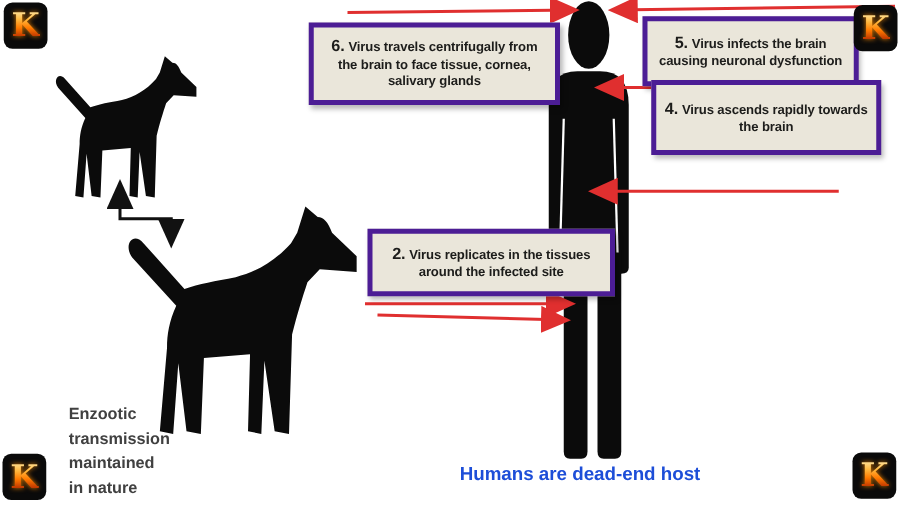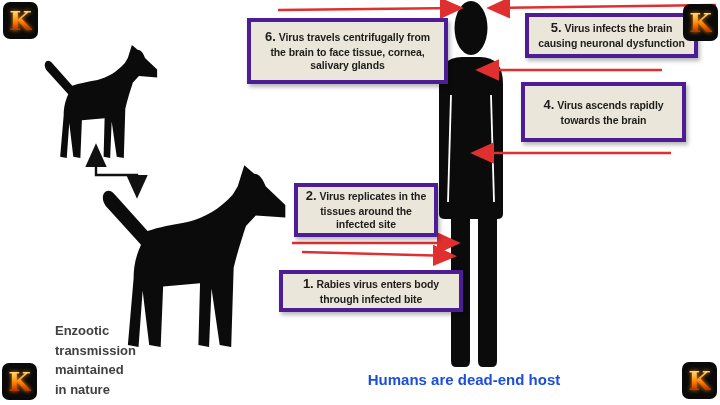--- a/index.html
+++ b/index.html
@@ -13,24 +13,24 @@
     background:#eae6da;border:4px solid #4c1d95;
     box-shadow:2px 3px 4px rgba(0,0,0,.28);
     display:flex;align-items:center;justify-content:center;
     padding:16px 6px;
     margin-left:11px;
   }
   .box .wrap{width:100%;text-align:center;font-weight:bold;color:#1d1d1b;
     font-size:10.5px;line-height:1.28;letter-spacing:-0.1px;}
   .box .num{font-size:13px;margin-right:3px;}
   .b1{left:268px;top:270px;width:184px;height:42px;}
-  .b2{left:283px;top:183px;width:144px;height:54px;align-items:center;}
+  .b2{left:283px;top:183px;width:198px;height:54px;align-items:center;}
   .b3{left:510px;top:167px;width:206px;height:79px;}
-  .b4{left:510px;top:82px;width:165px;height:60px;}
-  .b5{left:514px;top:13px;width:173px;height:45px;}
+  .b4{left:510px;top:64px;width:184px;height:60px;}
+  .b5{left:503px;top:13px;width:173px;height:56px;}
   .b6{left:236px;top:18px;width:201px;height:66px;}
   .cap-enzootic{
     position:absolute;z-index:2;left:55px;top:321px;
     font-size:13px;font-weight:bold;line-height:1.5;color:#404040;white-space:pre-line;
   }
   .cap-deadend{
     position:absolute;z-index:2;left:334px;top:371px;width:260px;text-align:center;
     font-size:15px;font-weight:bold;color:#1d4ed8;
   }
   .logo{
@@ -100,23 +100,20 @@
   </div>
   <div class="box b5">
     <div class="wrap"><span class="num">5.</span><span>Virus infects the brain causing neuronal dysfunction</span></div>
   </div>
   <div class="box b4">
     <div class="wrap"><span class="num">4.</span><span>Virus ascends rapidly towards the brain</span></div>
   </div>
   <div class="box b2">
     <div class="wrap"><span class="num">2.</span><span>Virus replicates in the tissues around the infected site</span></div>
   </div>
-  <div class="box b1">
-    <div class="wrap"><span class="num">1.</span><span>Rabies virus enters body through infected bite</span></div>
-  </div>
 
   <div class="cap-enzootic">Enzootic
 transmission
 maintained
 in nature</div>
   <div class="cap-deadend">Humans are dead-end host</div>
 
   <div class="logo tl">
       <span>K</span>
     </div>

